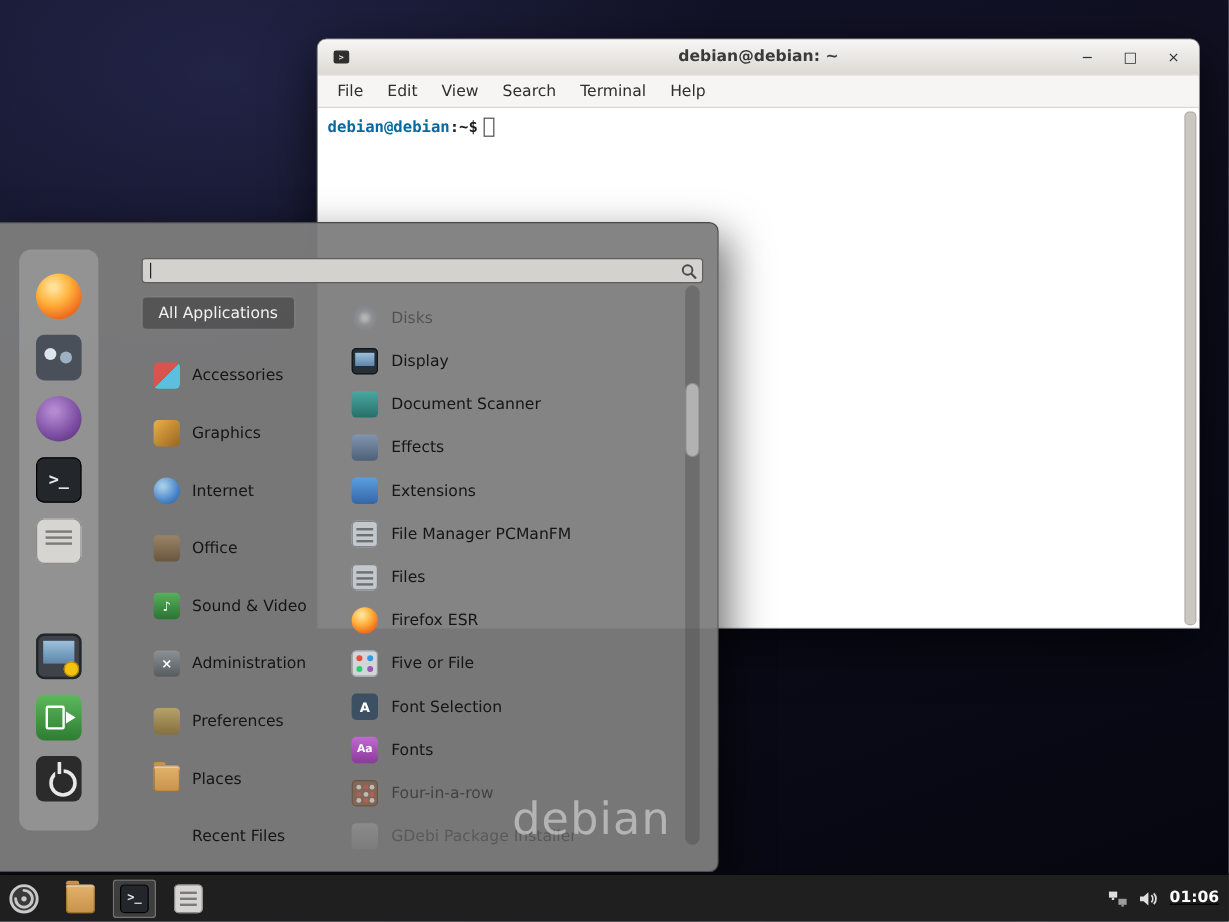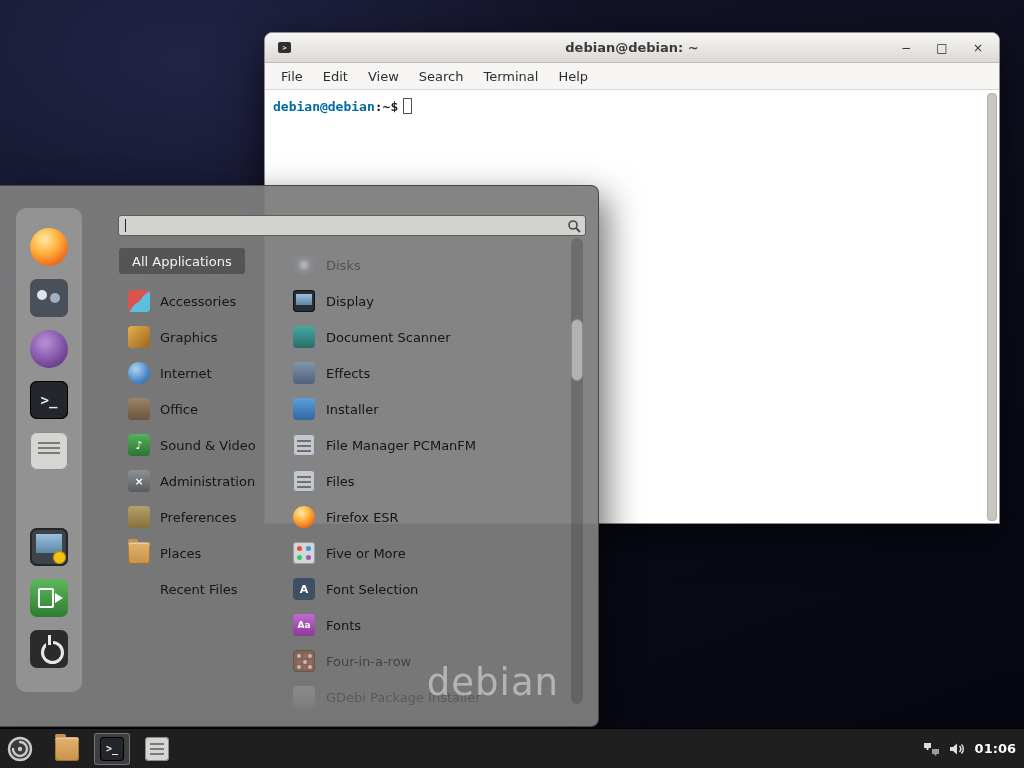--- a/index.html
+++ b/index.html
@@ -66,21 +66,21 @@
   .search-glass { flex:none; margin-left:4px; display:flex; }
 
   .fav-strip {
     position:absolute; left:16px; top:22px; width:66px; height:484px;
     background:rgba(255,255,255,0.20); border-radius:10px;
     display:flex; flex-direction:column; align-items:center; padding-top:20px; gap:13px;
   }
   .fav-item { width:38px; height:38px; flex:none; }
   .fav-item.gap-before { margin-top:45px; }
 
-  .cat-list { position:absolute; left:118px; top:61px; width:158px; display:flex; flex-direction:column; align-items:flex-start; }
+  .cat-list { position:absolute; left:118px; top:61px; width:158px; display:flex; flex-direction:column; align-items:flex-start;gap:12px; }
   .cat-row { height:36px; display:flex; align-items:center; gap:10px; padding:0 10px; font-size:13px; color:#151515; white-space:nowrap; }
   .cat-row.selected {
     height:28px; margin-bottom:8px; padding:0 13px; color:#f2f2f2;
     background:rgba(42,42,42,0.45); border:1px solid rgba(255,255,255,0.22); border-radius:4px;
   }
 
   .app-list { position:absolute; left:285px; top:61px; width:284px; height:466px; overflow:hidden; }
   .app-row { height:36px; display:flex; align-items:center; gap:11px; padding:0 8px; font-size:13px; color:#151515; white-space:nowrap; }
 
   .menu-scrollbar { position:absolute; right:15px; top:52px; width:12px; height:466px; background:rgba(55,55,55,0.30); border-radius:6px; }
@@ -166,21 +166,21 @@
   
   .taskbar {
     position:absolute; left:0; top:728px; width:1024px; height:40px;
     background:#1f1f1f; border-top:1px solid #000;
     display:flex; align-items:center; z-index:30;
   }
   .menu-button { width:40px; height:40px; display:flex; align-items:center; justify-content:center; }
   .task-launcher { width:36px; height:32px; margin-left:9px; display:flex; align-items:center;
     justify-content:center; border-radius:3px; }
   .task-launcher.active { background:rgba(255,255,255,0.14); box-shadow:inset 0 0 0 1px rgba(255,255,255,0.28); }
-  .tray { margin-left:auto; display:flex; align-items:center; gap:10px; padding-right:8px; }
+  .tray { margin-left:auto; display:flex; align-items:center; gap:10px; padding-right:8px;text-decoration:underline; }
   .clock { font-size:13px; font-weight:bold; color:#ffffff; }
 </style>
 </head>
 <body>
 
 <div class="desktop">
 
   <div class="terminal-window">
     <div class="titlebar">
       <span class="win-icon">&gt;</span>
@@ -339,41 +339,41 @@
           <span class="label">Document Scanner</span>
         </div>
 
         <div class="app-row">
           <span class="tile app-icon icon-effects"></span>
           <span class="label">Effects</span>
         </div>
 
         <div class="app-row">
           <span class="tile app-icon icon-extensions"></span>
-          <span class="label">Installer</span>
+          <span class="label">Extensions</span>
         </div>
 
         <div class="app-row">
           <span class="tile app-icon icon-drawer"></span>
           <span class="label">File Manager PCManFM</span>
         </div>
 
         <div class="app-row">
           <span class="tile app-icon icon-drawer"></span>
           <span class="label">Files</span>
         </div>
 
         <div class="app-row">
           <span class="tile app-icon icon-firefox"></span>
           <span class="label">Firefox ESR</span>
         </div>
 
         <div class="app-row">
           <span class="tile app-icon icon-dots"></span>
-          <span class="label">Five or More</span>
+          <span class="label">Five or File</span>
         </div>
 
         <div class="app-row">
           <span class="tile app-icon icon-font-selection">A</span>
           <span class="label">Font Selection</span>
         </div>
 
         <div class="app-row">
           <span class="tile app-icon icon-fonts">Aa</span>
           <span class="label">Fonts</span>

